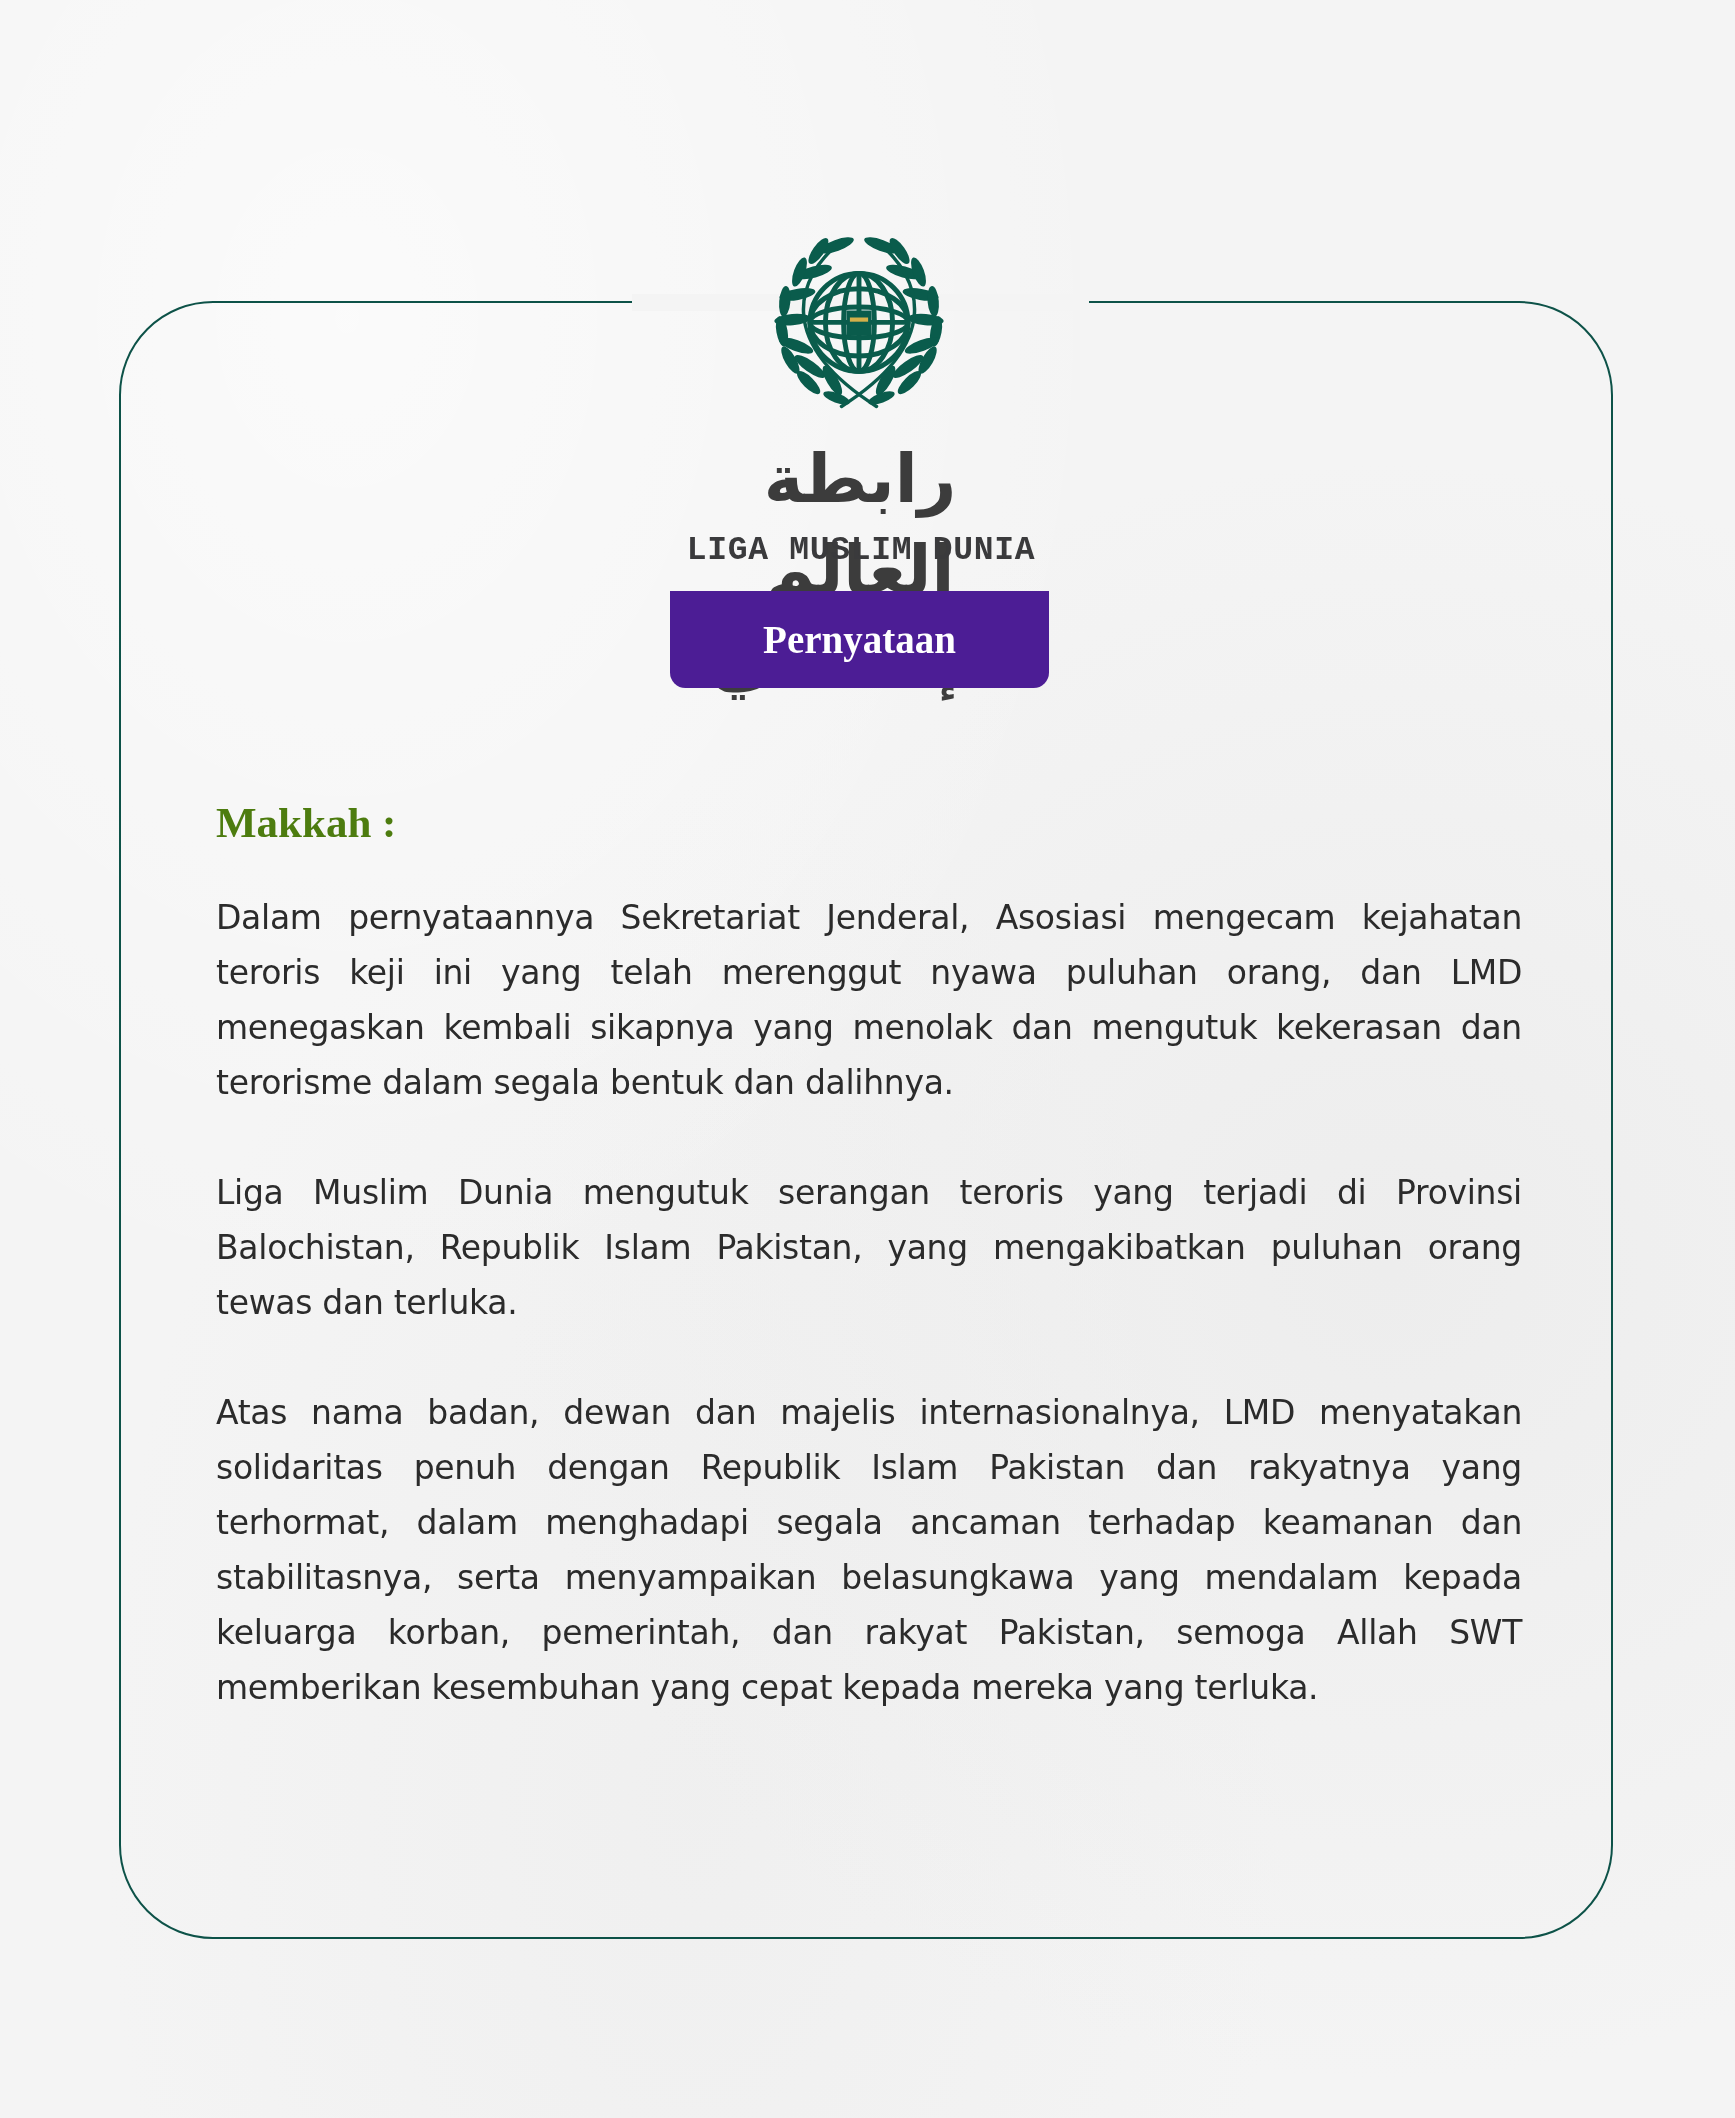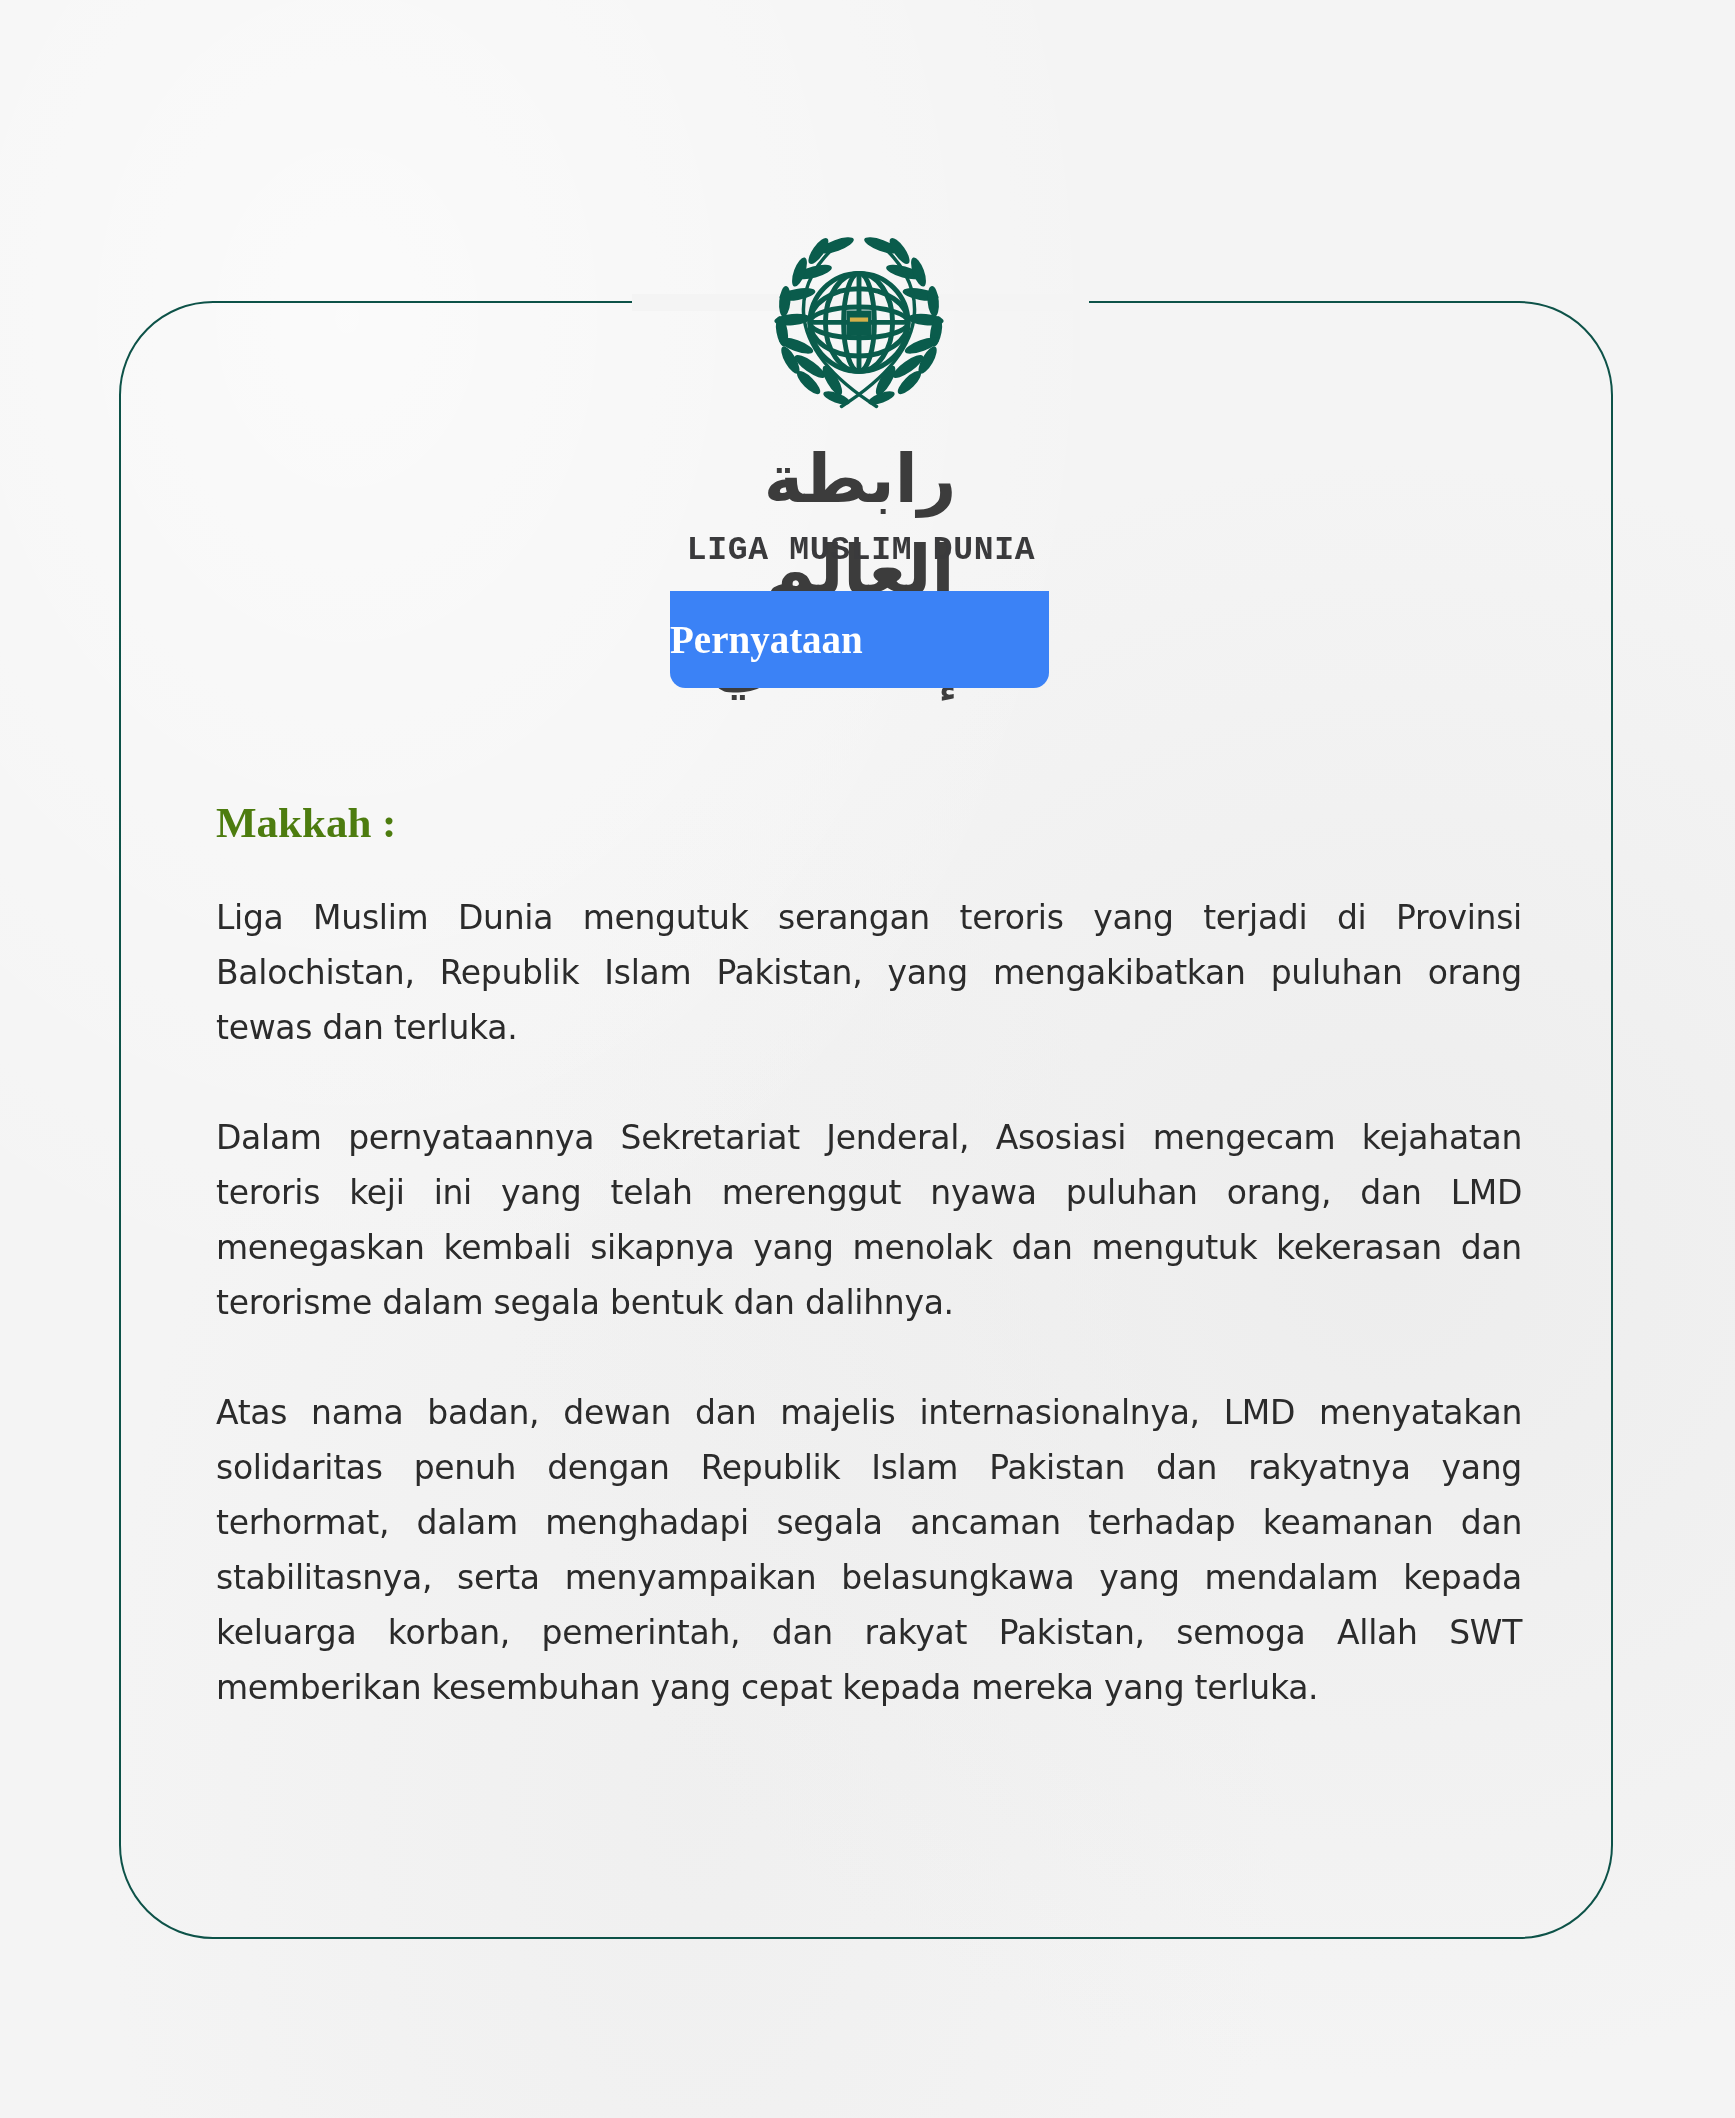--- a/index.html
+++ b/index.html
@@ -56,23 +56,23 @@
     font-family: Liberation Mono, monospace;
     font-weight: bold;
     font-size: 33px;
     letter-spacing: 0.7px;
     color: #3a3a3c;
   }
   .badge {
     position: absolute;
     left: 670px; top: 591px;
     width: 379px; height: 97px;
-    background: #3b82f6;
+    background: #4c1d95;
     border-radius: 0 0 15.4px 15.4px;
-    display: flex; align-items: center; justify-content: flex-start;
+    display: flex; align-items: center; justify-content: center;
   }
   .badge span {
     font-family: "Liberation Serif", serif;
     font-weight: bold;
     font-size: 39px;
     color: #ffffff;
   }
   .dateline {
     position: absolute;
     left: 216px; top: 798px;
@@ -167,17 +167,17 @@
 
 <div class="org-name">LIGA MUSLIM DUNIA</div>
 
 <div class="badge">
   <span>Pernyataan</span>
 </div>
 
 <div class="dateline">Makkah :</div>
 
 <div class="body-text">
+  <p>Dalam pernyataannya Sekretariat Jenderal, Asosiasi mengecam kejahatan teroris keji ini yang telah merenggut nyawa puluhan orang, dan LMD menegaskan kembali sikapnya yang menolak dan mengutuk kekerasan dan terorisme dalam segala bentuk dan dalihnya.</p>
   <p>Liga Muslim Dunia mengutuk serangan teroris yang terjadi di Provinsi Balochistan, Republik Islam Pakistan, yang mengakibatkan puluhan orang tewas dan terluka.</p>
-  <p>Dalam pernyataannya Sekretariat Jenderal, Asosiasi mengecam kejahatan teroris keji ini yang telah merenggut nyawa puluhan orang, dan LMD menegaskan kembali sikapnya yang menolak dan mengutuk kekerasan dan terorisme dalam segala bentuk dan dalihnya.</p>
   <p>Atas nama badan, dewan dan majelis internasionalnya, LMD menyatakan solidaritas penuh dengan Republik Islam Pakistan dan rakyatnya yang terhormat, dalam menghadapi segala ancaman terhadap keamanan dan stabilitasnya, serta menyampaikan belasungkawa yang mendalam kepada keluarga korban, pemerintah, dan rakyat Pakistan, semoga Allah SWT memberikan kesembuhan yang cepat kepada mereka yang terluka.</p>
 </div>
 
 
 </body></html>

